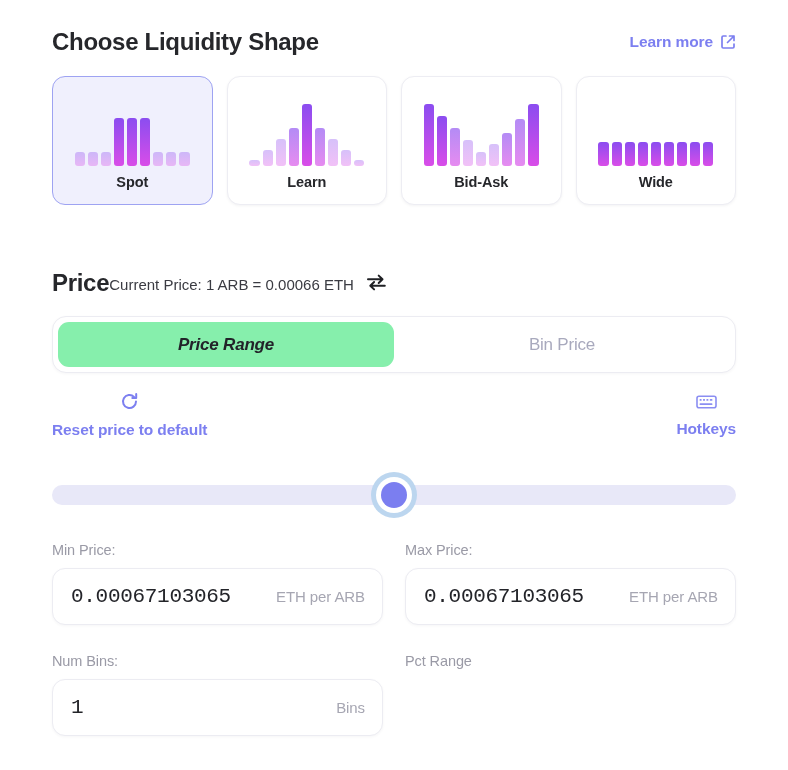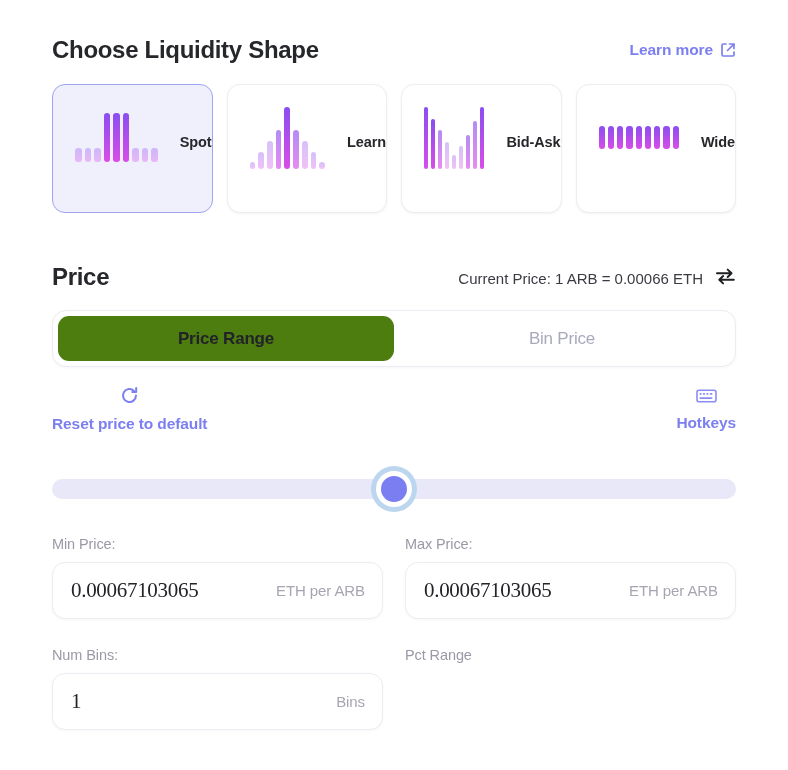--- a/index.html
+++ b/index.html
@@ -10,21 +10,21 @@
     background: #ffffff;
     font-family: "Liberation Sans", sans-serif;
     -webkit-font-smoothing: antialiased;
   }
 
   .page {
     position: relative;
     width: 788px;
     height: 770px;
     background: #ffffff;
-    padding: 8px 52px;
+    padding: 0 52px;
   }
 
   
   .section-head {
     display: flex;
     align-items: center;
     justify-content: space-between;
   }
   .section-title {
     font-size: 24px;
@@ -50,21 +50,21 @@
     gap: 14px;
     margin-top: 20px;
   }
   .shape-card {
     width: 165px;
     height: 129px;
     border-radius: 13px;
     border: 1px solid #ededf3;
     background: #ffffff;
     display: flex;
-    flex-direction: row;
+    flex-direction: column;
     align-items: center;
     justify-content: flex-end;
     padding-bottom: 14px;
     cursor: pointer;
     box-shadow: 0 1px 3px rgba(20,20,40,0.05);
   }
   .shape-card.selected {
     background: #f0f0fd;
     border: 1.5px solid #9ea3f2;
     box-shadow: none;
@@ -87,22 +87,21 @@
     font-size: 14.5px;
     font-weight: bold;
     color: #26272b;
     letter-spacing: -0.1px;
   }
 
   
   .price-head {
     display: flex;
     align-items: flex-end;
-    justify-content: space-between;
-    margin-top: 50px;
+    margin-top: 64px;
   }
   .price-title {
     font-size: 24px;
     font-weight: bold;
     color: #26272b;
     letter-spacing: -0.3px;
   }
   .current-price {
     display: flex;
     align-items: center;
@@ -131,23 +130,24 @@
     border-radius: 11px;
     display: flex;
     align-items: center;
     justify-content: center;
     font-size: 17px;
     cursor: pointer;
     color: #a8a9bd;
     letter-spacing: -0.2px;
   }
   .seg-btn.active {
-    background: #4d7c0f;
+    background: #86efac;
     color: #222329;
     font-weight: bold;
+    font-style: italic;
   }
 
   
   .actions {
     display: flex;
     align-items: center;
     justify-content: space-between;
     margin-top: 19px;
   }
   .reset-link, .hotkeys-link {
@@ -235,21 +235,21 @@
     padding: 0 17px 0 18px;
     box-shadow: 0 1px 3px rgba(20,20,40,0.04);
   }
   .field-value {
     font-size: 21px;
     color: #232429;
     letter-spacing: -0.3px;
     border: none;
     outline: none;
     background: transparent;
-    font-family: Liberation Serif, serif;
+    font-family: Liberation Mono, monospace;
     width: 100%;
   }
   .field-value.muted { color: #b9b9c4; }
   .field-suffix {
     font-size: 15px;
     color: #a6a6b2;
     white-space: nowrap;
     padding-left: 10px;
     letter-spacing: -0.1px;
   }

